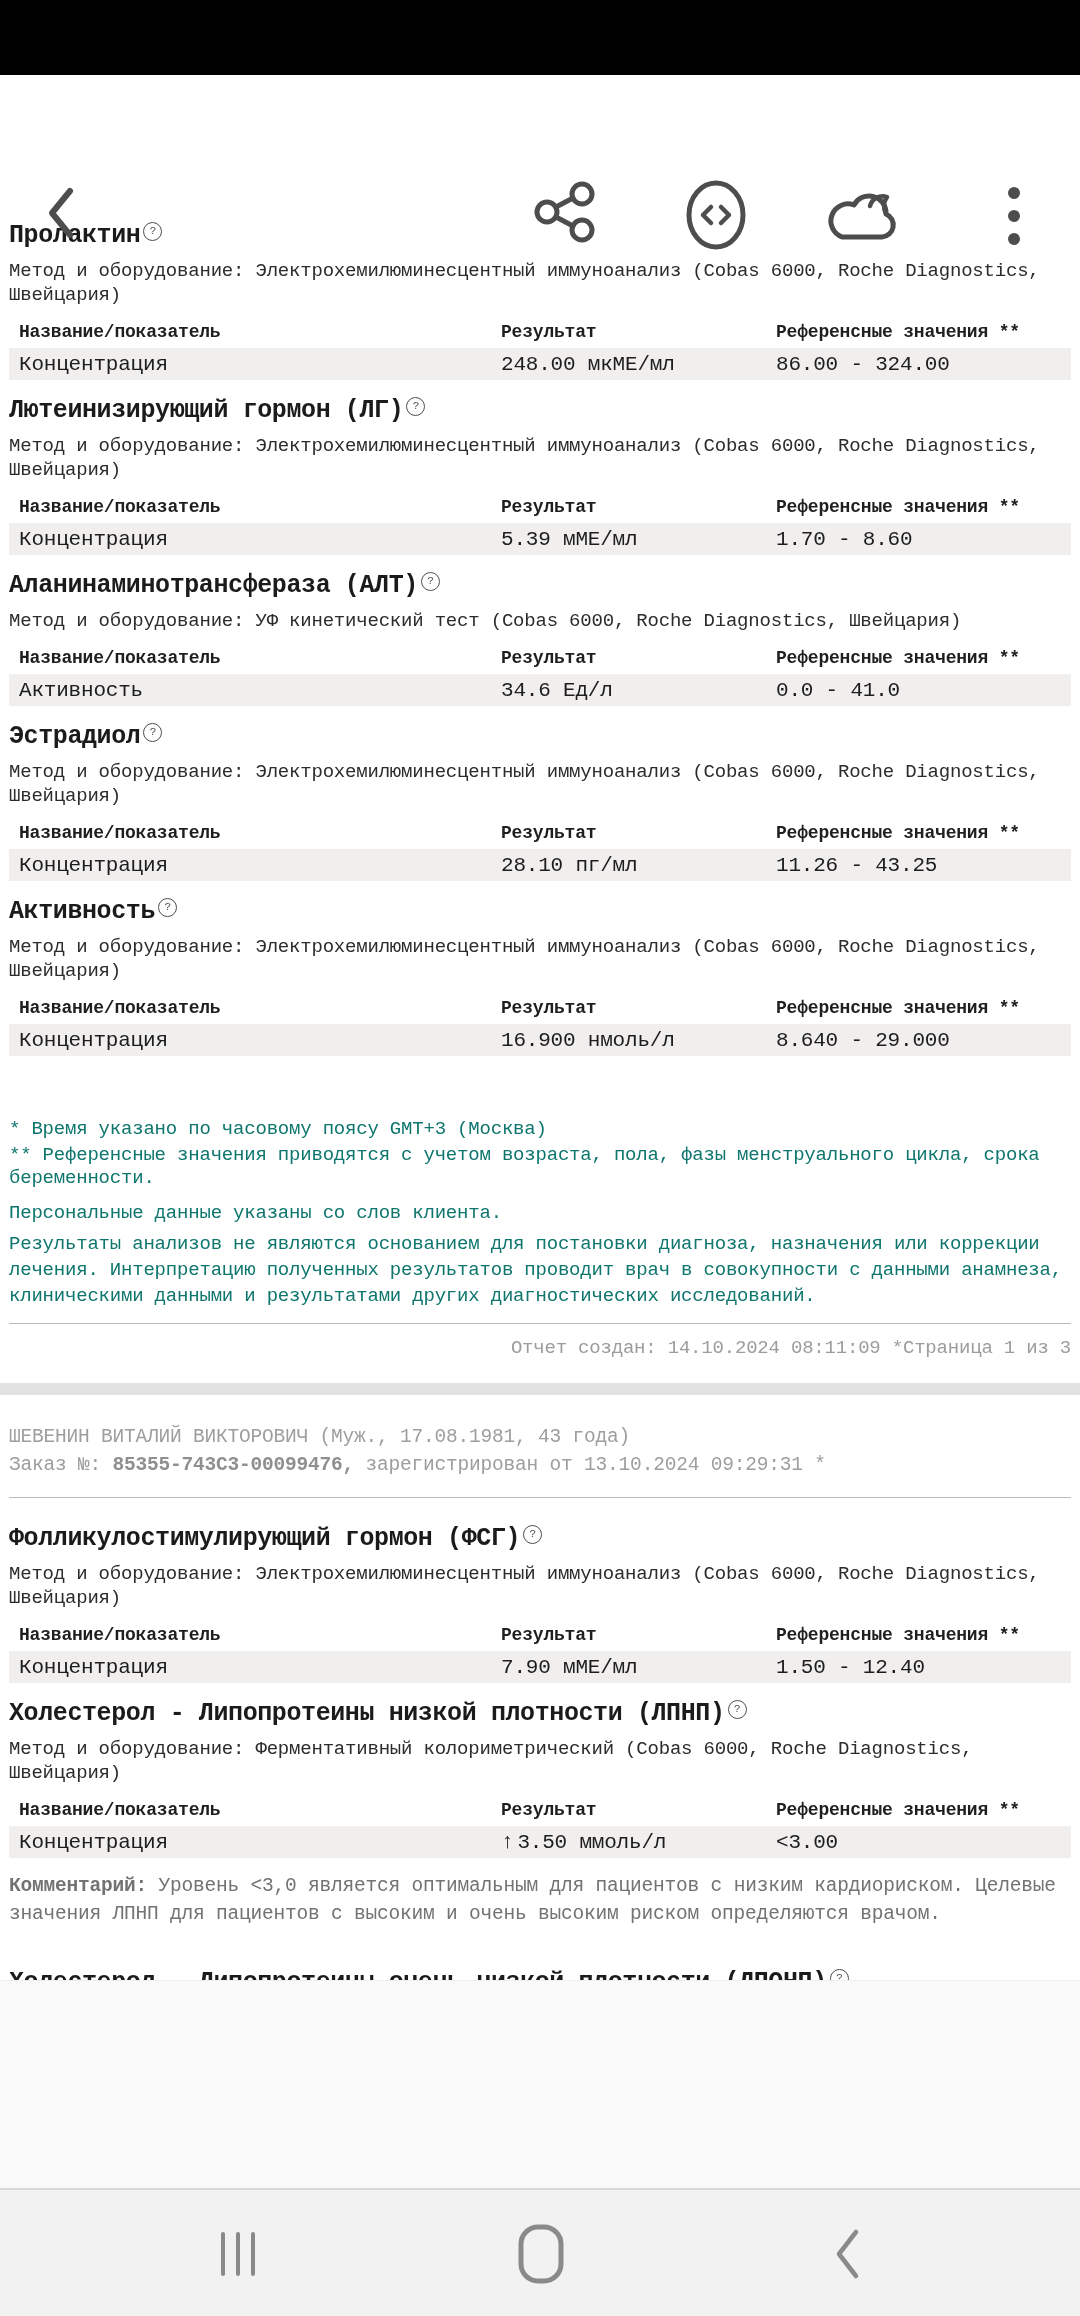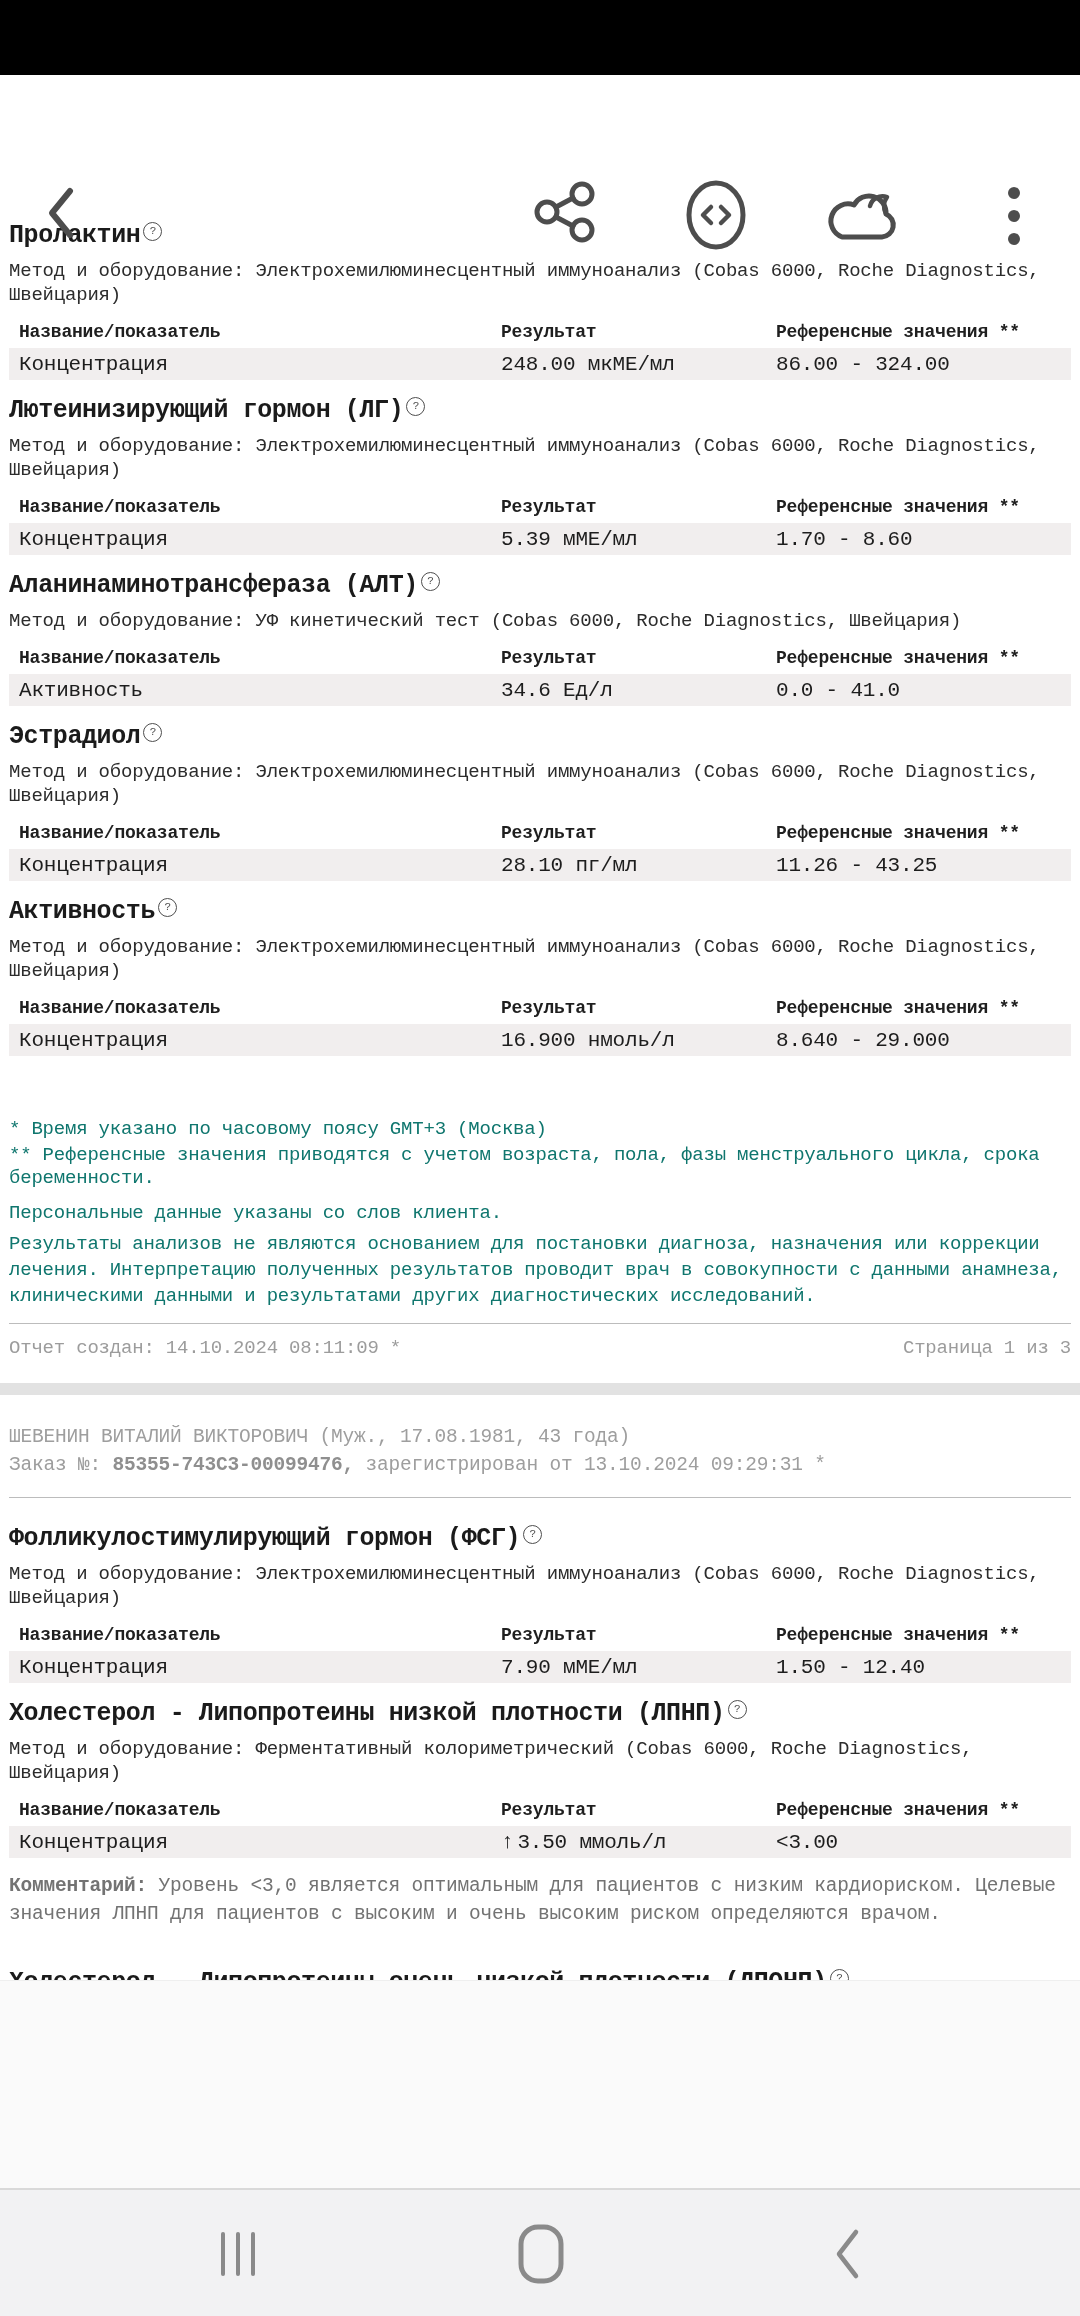--- a/index.html
+++ b/index.html
@@ -36,21 +36,21 @@
   .tbl-head > div,.tbl-row > div{padding-left:10px;}
   .flag{margin-right:4px;font-size:21px;}
   .comment{margin-top:14px;font-size:19.5px;line-height:28px;color:#737373;letter-spacing:-0.2px;}
   .comment b{letter-spacing:-0.2px;}
   
   .footnotes{margin-top:62px;}
   .fn{font-size:19px;line-height:23px;color:#0f766e;margin-bottom:3px;letter-spacing:-0.2px;}
   .personal{margin-top:12px;}
   .disclaimer{margin-top:6px;line-height:26px;margin-bottom:0;}
   .rule{border:none;border-top:1.5px solid #bcbcbc;margin:14px 0 0 0;}
-  .doc-footer{display:flex;justify-content:space-between;margin-top:13px;
+  .doc-footer{display:flex;justify-content:flex-end;margin-top:13px;
     font-size:19px;color:#9c9c9c;padding-bottom:24px;letter-spacing:-0.2px;}
   
   .page-sep{height:12px;background:#e2e2e2;}
   
   .patient-block{margin-top:28px;color:#9e9e9e;font-size:19.5px;line-height:28px;letter-spacing:-0.2px;}
   .patient-block b{color:#8f8f8f;}
   .rule2{border:none;border-top:1.5px solid #bcbcbc;margin:18px 0 0 0;}
   .p2-first{margin-top:26px;}
   
   .bottom-panel{position:absolute;left:0;top:1980px;width:1080px;height:207px;

